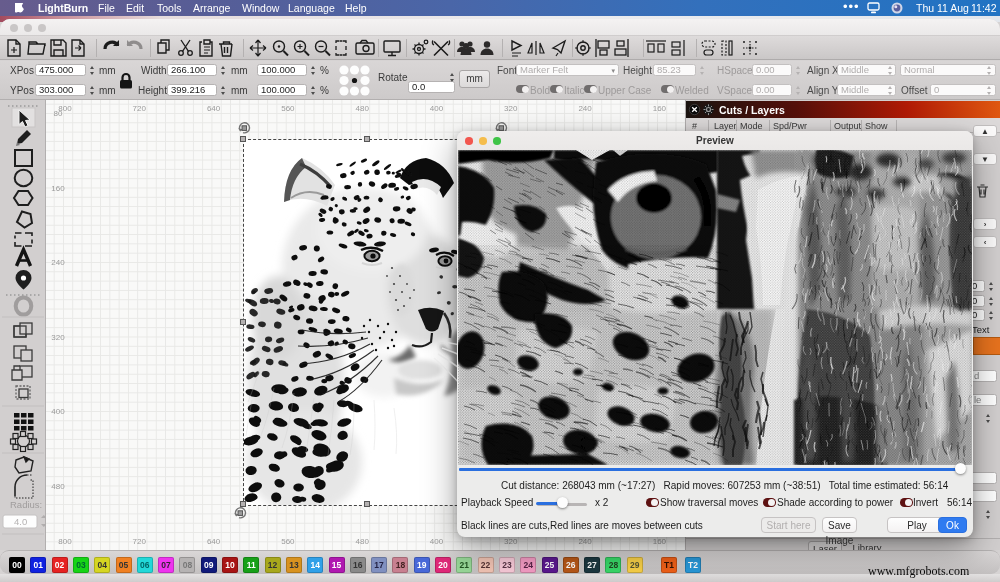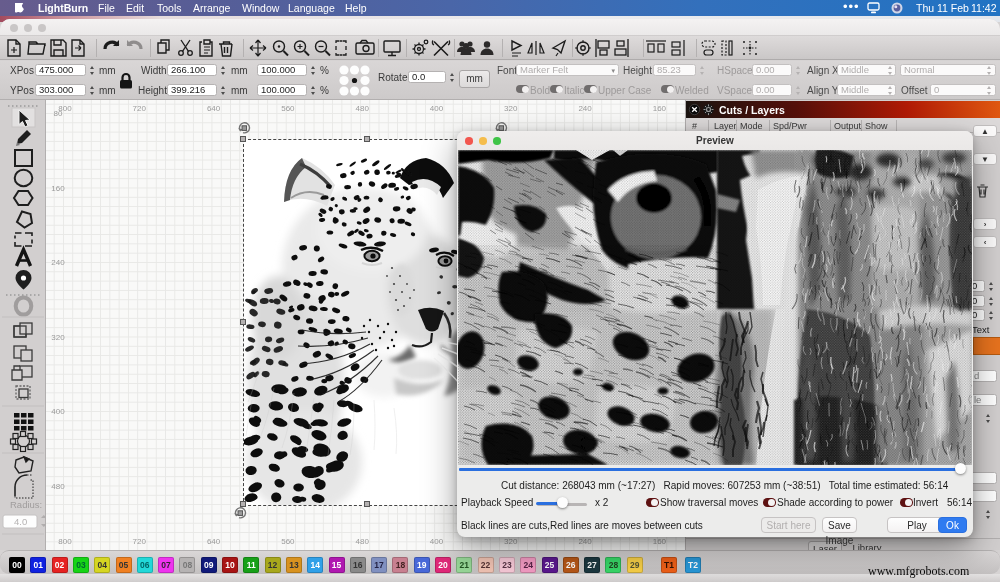--- a/index.html
+++ b/index.html
@@ -99,21 +99,21 @@
   <span class="mi" style="left:843px;top:-1px;font-size:13px;letter-spacing:1px">•••</span>
   <svg class="mi" style="left:867px;top:2px" width="13" height="12" viewBox="0 0 13 12">
       <rect x="1" y="1" width="11" height="7" rx="1.5" fill="none" stroke="#fff" stroke-width="1.3"></rect>
       <rect x="4" y="9.5" width="5" height="1.8" rx="0.9" fill="#fff"></rect>
     </svg>
   <svg class="mi" style="left:891px;top:2px" width="12" height="12" viewBox="0 0 12 12">
       <circle cx="6" cy="6" r="5.5" fill="#cfd6e8"></circle>
       <circle cx="6" cy="6" r="3.4" fill="#5a5f9e"></circle>
       <circle cx="4.8" cy="4.8" r="1.5" fill="#e8e0f0"></circle>
     </svg>
-  <span class="mi" style="left:916px">Thu 11 Feb</span>
+  <span class="mi" style="left:916px">Thu 11 Aug</span>
   <span class="mi" style="left:971px">11:42</span>
 </div>
 <div class="abs" id="desktopstrip"></div>
 
 <div class="abs" id="appwin">
   <div class="abs" id="titlebar">
     <div class="tl" style="left:10px"></div>
       <div class="tl" style="left:24px"></div>
       <div class="tl" style="left:38px"></div>
   </div>
@@ -299,21 +299,21 @@
           <circle cx="28" cy="7" r="4.6"></circle>
           <circle cx="7" cy="17.5" r="4.6"></circle>
           <circle cx="28" cy="17.5" r="4.6"></circle>
           <circle cx="7" cy="28" r="4.6"></circle>
           <circle cx="17.5" cy="28" r="4.6"></circle>
           <circle cx="28" cy="28" r="4.6"></circle>
         </g>
       <circle cx="17.5" cy="17.5" r="2.6" fill="#111"></circle>
     </svg>
     <span class="lbl" style="left:378px;top:11px">Rotate</span>
-    <span class="inp" style="left:408px;top:10px;width:38px">0.0</span>
+    <span class="inp" style="left:408px;top:20px;width:47px">0.0</span>
     <span class="stepper" style="left:448px;top:10px"></span>
     <span style="position:absolute;left:459px;top:9px;width:31px;height:18px;background:linear-gradient(#eceaea,#dcdada);border:1px solid #a9a6a6;border-radius:3px;font-size:10px;color:#3a3a3a;text-align:center;line-height:16px">mm</span>
     <span class="lbl" style="left:497px;top:4px;color:#4a4a4a">Font</span>
     <span class="ginp" style="left:516px;top:3px;width:103px">Marker Felt<span style="position:absolute;right:3px;top:1px;color:#8a8888;font-size:7px">▾</span></span>
     <span class="lbl" style="left:623px;top:4px;color:#4a4a4a">Height</span>
     <span class="ginp" style="left:653px;top:3px;width:43px">85.23</span>
     <span class="stepper gstep" style="left:698px;top:3px"></span>
     <span class="glbl" style="left:717px;top:4px">HSpace</span>
     <span class="ginp" style="left:752px;top:3px;width:40px">0.00</span>
     <span class="stepper gstep" style="left:794px;top:3px"></span>

